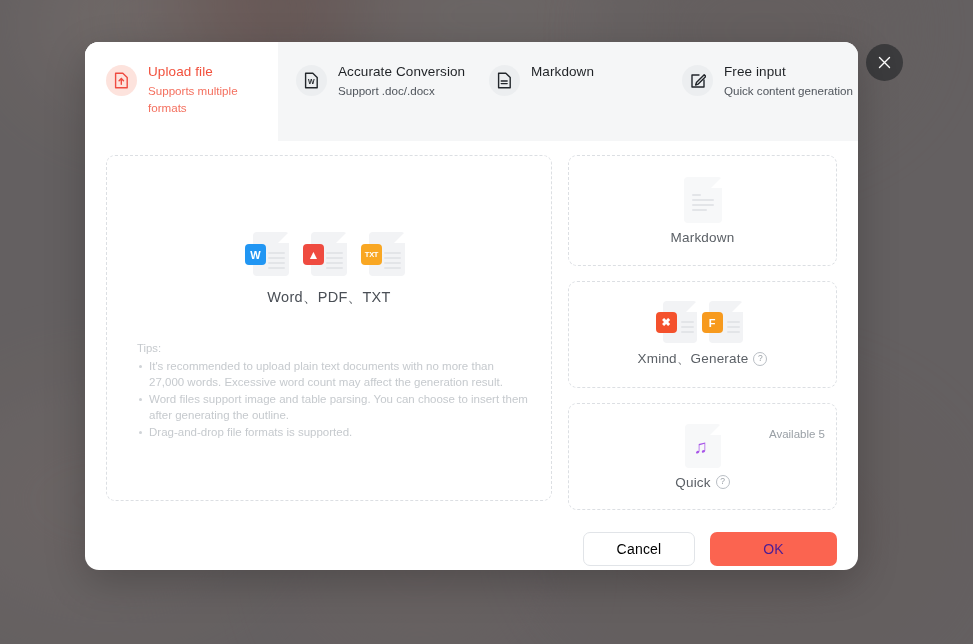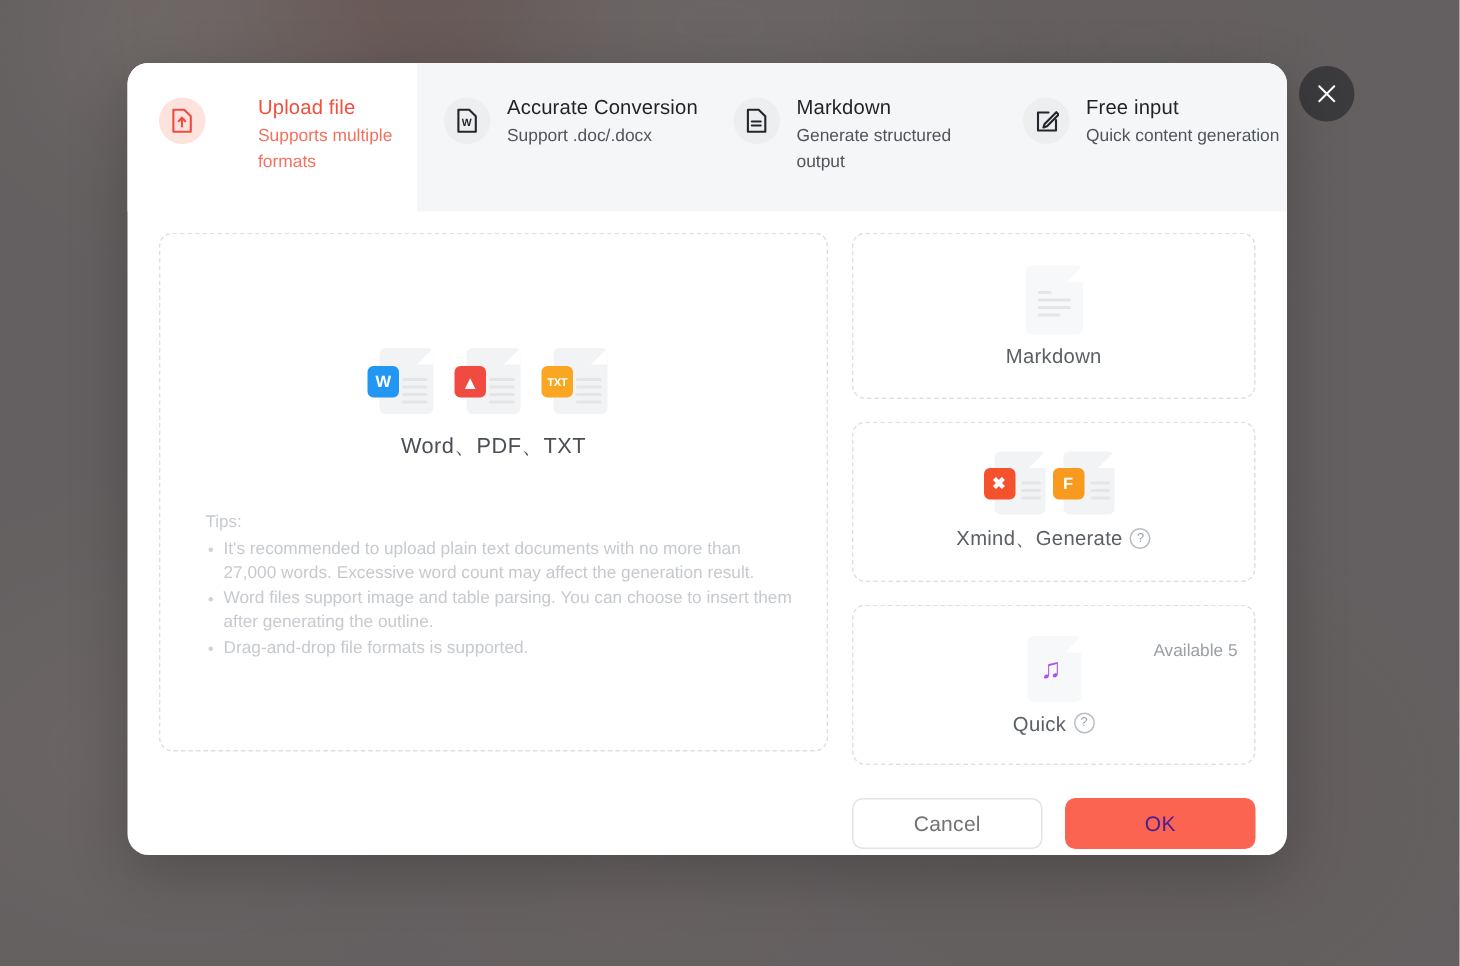--- a/index.html
+++ b/index.html
@@ -23,21 +23,21 @@
   
   #modal{
     position:absolute;left:85px;top:42px;width:773px;height:528px;
     background:#fff;border-radius:14px;overflow:hidden;
     box-shadow:0 12px 40px rgba(0,0,0,.22);
   }
 
   
   .hdr{display:flex;height:99px;background:#f5f6f7;}
   .hdr-item{display:flex;align-items:flex-start;padding:21px 0 0 0;box-sizing:border-box;}
-  .hdr-item.first{background:#fff;width:193px;padding-left:21px;gap:24px;}
+  .hdr-item.first{background:#fff;width:193px;padding-left:21px;}
   .hdr-item.rest{width:193px;padding-left:18px;}
   .hcirc{width:31px;height:31px;border-radius:50%;background:#eceef0;flex:0 0 auto;
          display:flex;align-items:center;justify-content:center;margin-right:11px;margin-top:2px;}
   .hcirc.pink{background:#fde3dd;}
   .htxt{padding-top:0;}
   .htitle{font-size:13.5px;color:#1f2226;font-weight:400;line-height:17px;letter-spacing:.1px;}
   .hsub{font-size:11.6px;color:#50555c;line-height:17px;margin-top:2px;}
   .hdr-item.first .htitle{color:#f2503c;}
   .hdr-item.first .hsub{color:#f4705f;}
 
@@ -63,21 +63,21 @@
   .opt.audio{height:107px;}
   .opt-label{font-size:13.5px;color:#5b6066;margin-top:7px;display:flex;align-items:center;gap:5px;letter-spacing:.2px;}
   .avail{position:absolute;right:11px;top:24px;font-size:11.5px;color:#9aa0a6;}
   .qmark{display:inline-block;width:12px;height:12px;border:1px solid #b9bec4;border-radius:50%;
          font-size:8.5px;line-height:11px;text-align:center;color:#9aa0a6;}
 
   
   .footer{display:flex;justify-content:flex-end;gap:15px;padding:22px 21px 0 0;}
   .btn{height:34px;border-radius:7px;font-size:14px;display:flex;align-items:center;justify-content:center;
        box-sizing:border-box;cursor:pointer;letter-spacing:.2px;}
-  .btn-cancel{width:127px;border:1px solid #e1e4e8;background:#fff;color:#737373;}
+  .btn-cancel{width:112px;border:1px solid #e1e4e8;background:#fff;color:#000000;}
   .btn-ok{width:127px;background:#fb6450;color:#4c1d95;border:none;}
 
   
   #close{position:absolute;left:866px;top:44px;width:37px;height:37px;border-radius:50%;
          background:#3b3b3d;display:flex;align-items:center;justify-content:center;cursor:pointer;}
 
   
   .docicon{position:relative;width:36px;height:44px;}
   .docicon .page{position:absolute;inset:0;background:#f2f3f5;border-radius:4px;}
   .docicon .page:after{content:"";position:absolute;right:0;top:0;border-width:0 0 11px 11px;
@@ -139,21 +139,20 @@
 
     <div class="hdr-item rest">
       <div class="hcirc">
         <svg width="15" height="17" viewBox="0 0 15 17" aria-hidden="true">
           <path d="M1.6 1.2h7.2l4.4 4.3v10.3H1.6z" fill="none" stroke="#22262b" stroke-width="1.4" stroke-linejoin="round"></path>
           <path d="M4.2 9h6M4.2 11.6h6" stroke="#22262b" stroke-width="1.3" stroke-linecap="round"></path>
         </svg>
       </div>
       <div class="htxt">
         <div class="htitle">Markdown</div>
-        <div class="hsub">Generate structured output</div>
       </div>
     </div>
 
     <div class="hdr-item rest">
       <div class="hcirc">
         <svg width="16" height="16" viewBox="0 0 16 16" aria-hidden="true">
           <path d="M2 2h7M2 2v12h12V7" fill="none" stroke="#22262b" stroke-width="1.4" stroke-linecap="round" stroke-linejoin="round"></path>
           <path d="M14.2 1.8 6.4 9.6 5.6 12l2.4-.8 7.8-7.8z" fill="none" stroke="#22262b" stroke-width="1.4" stroke-linejoin="round"></path>
         </svg>
       </div>

